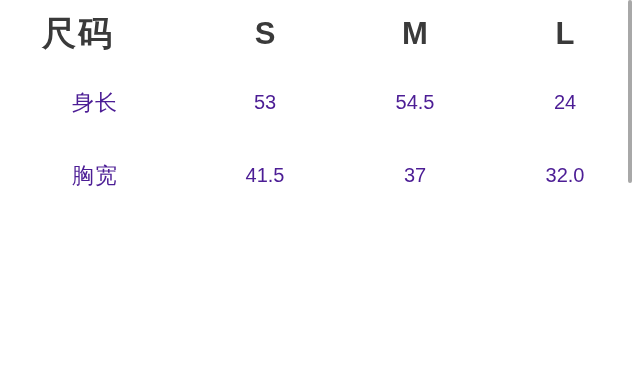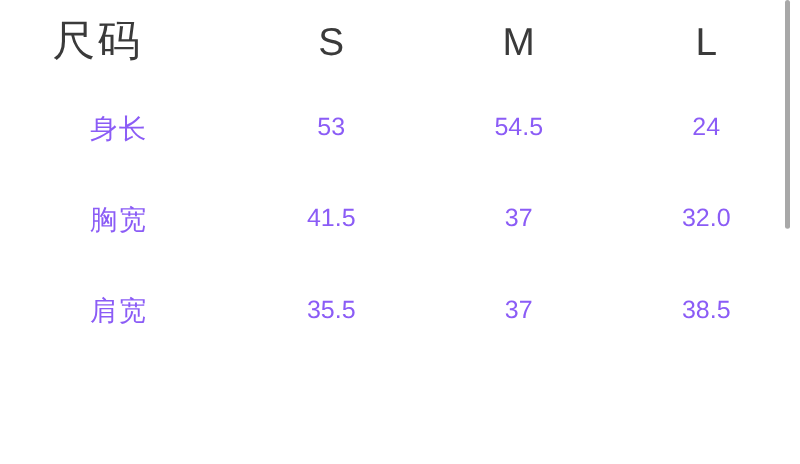--- a/index.html
+++ b/index.html
@@ -33,21 +33,21 @@
   }
 
   .size-table col.c-label { width: 190px; }
   .size-table col.c-size  { width: 150px; }
 
   
   .header-row th {
     height: 66px;
     vertical-align: middle;
     padding: 0;
-    font-weight: normal;
+    font-weight: bold;
     color: #3a3a3a;
   }
 
   th.head-label {
     text-align: left;
     padding-left: 42px;
     font-size: 34px;
     letter-spacing: 2px;
     line-height: 1;
   }
@@ -59,21 +59,21 @@
   }
 
   
   .size-table tbody tr {
     height: 73px;
   }
 
   .size-table tbody td {
     padding: 0;
     vertical-align: middle;
-    color: #8b5cf6;
+    color: #4c1d95;
     font-weight: normal;
   }
 
   td.row-label {
     text-align: center;
     font-size: 22px;
     letter-spacing: 1px;
     padding-right: 4px;
   }
 
@@ -133,26 +133,20 @@
         <td class="row-value">24</td>
       </tr>
 
       <tr>
         <td class="row-label">胸宽</td>
         <td class="row-value">41.5</td>
         <td class="row-value">37</td>
         <td class="row-value">32.0</td>
       </tr>
 
-      <tr>
-        <td class="row-label">肩宽</td>
-        <td class="row-value">35.5</td>
-        <td class="row-value">37</td>
-        <td class="row-value">38.5</td>
-      </tr>
 
 
     </tbody>
   </table>
 
   <div class="scrollbar-track">
     <div class="scrollbar-thumb"></div>
   </div>
 
 </div>

